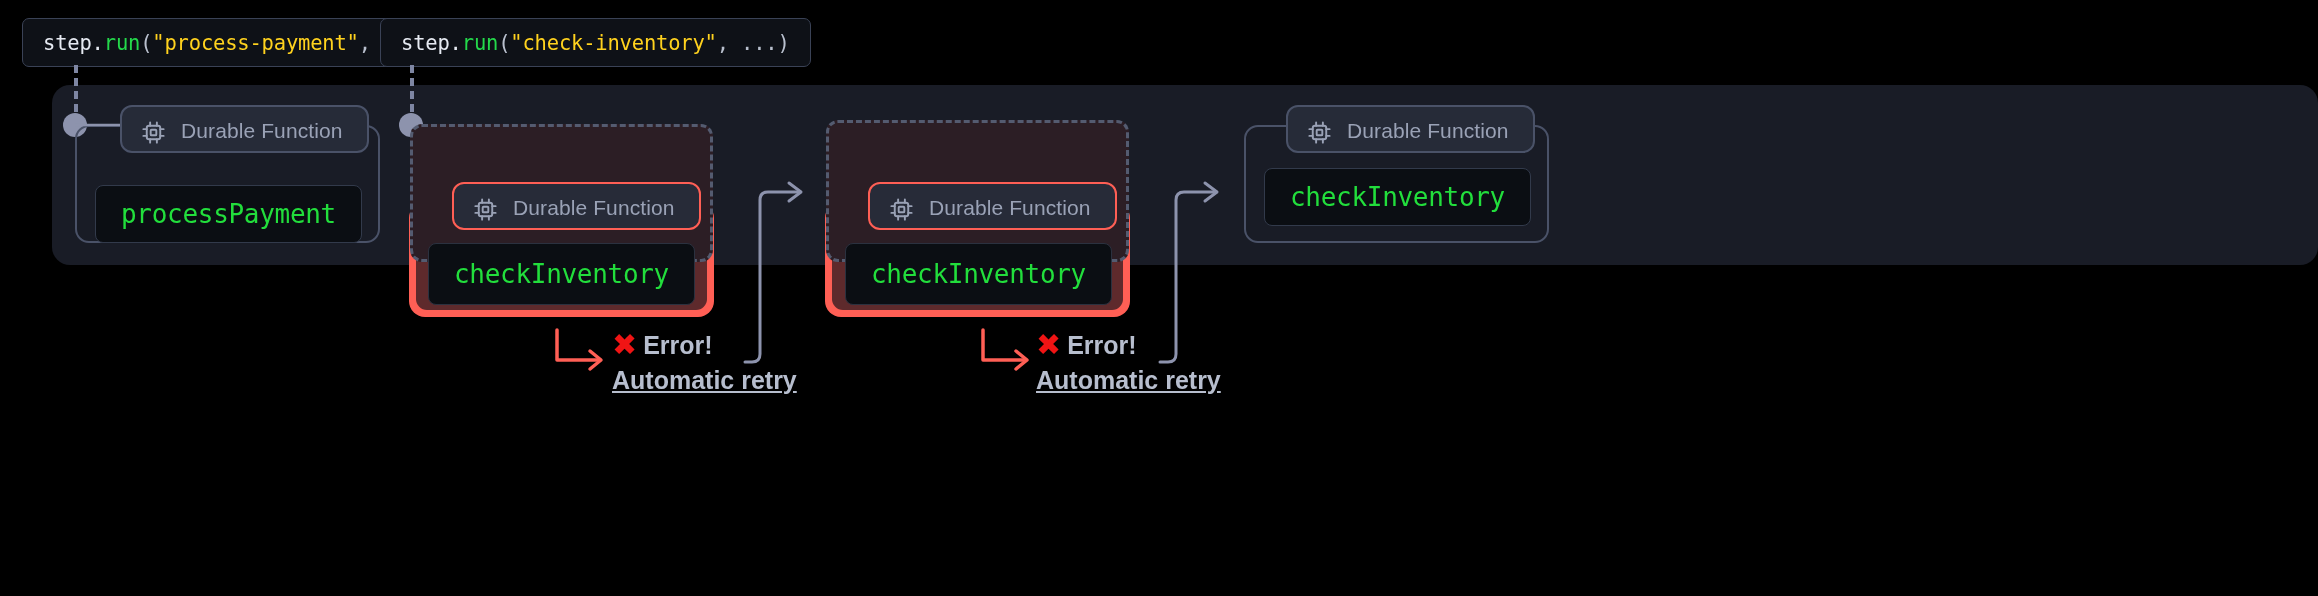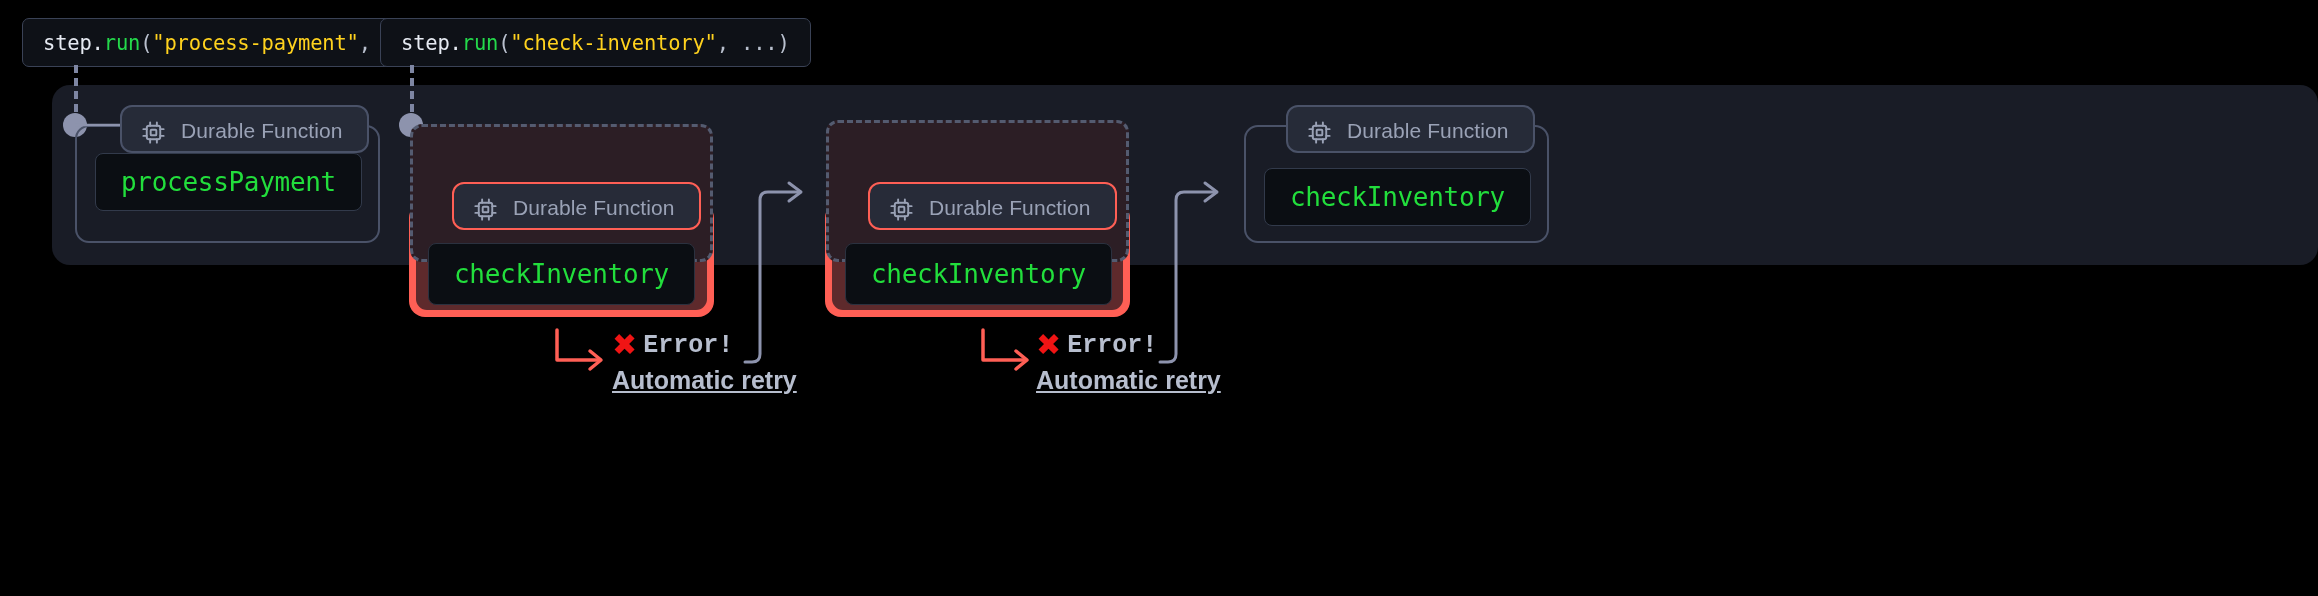--- a/index.html
+++ b/index.html
@@ -57,21 +57,21 @@
   
   .shell{position:absolute;border:3px dashed #545B70;border-radius:12px;
          background:#2C1E25;box-sizing:border-box;z-index:1;}
 
   
   .err-wrap{position:absolute;z-index:8;}
   .err-line1{display:flex;align-items:center;gap:6px;}
   .err-x{color:#F01414;font-size:30px;line-height:1;font-weight:bold;
          font-family:"DejaVu Sans",sans-serif;}
   .err-txt{color:#B7BECE;font-size:25px;font-weight:bold;
-           font-family:Liberation Mono, monospace;}
+           font-family:Liberation Sans, sans-serif;}
   .err-sub{color:#B7BECE;font-size:25px;font-weight:bold;margin-top:6px;
            font-family:"Liberation Sans",sans-serif;text-decoration:underline;}
 
   svg.ov{position:absolute;left:0;top:0;width:2318px;height:596px;
          pointer-events:none;z-index:7;overflow:visible;}
 </style>
 </head>
 <body>
 
 <div id="stage">
@@ -106,21 +106,21 @@
     <div class="frame"></div>
   </div>
   <div class="badge" style="left:120px;top:105px;">
     <svg class="chip-ico" viewBox="0 0 24 24" fill="none" stroke="#9AA2B6" stroke-width="1.7" stroke-linecap="round" stroke-linejoin="round">
       <rect x="6" y="6" width="12" height="12" rx="2"></rect>
       <rect x="9.5" y="9.5" width="5" height="5" rx="0.8"></rect>
       <path d="M9 3v3M15 3v3M9 18v3M15 18v3M3 9h3M3 15h3M18 9h3M18 15h3"></path>
     </svg>
     <span class="badge-label">Durable Function</span>
   </div>
-  <div class="codechip" style="left:95px;top:153px;width:265px;height:56px;">
+  <div class="codechip" style="left:95px;top:185px;width:265px;height:56px;">
     <span>processPayment</span>
   </div>
 
   <div class="shell" style="left:410px;top:124px;width:303px;height:138px;"></div>
   <div class="block" style="left:409px;top:202px;width:305px;height:115px;">
     <div class="frame fail">
       <div class="inner-fill"></div>
     </div>
   </div>
   <div class="badge fail" style="left:452px;top:182px;">

